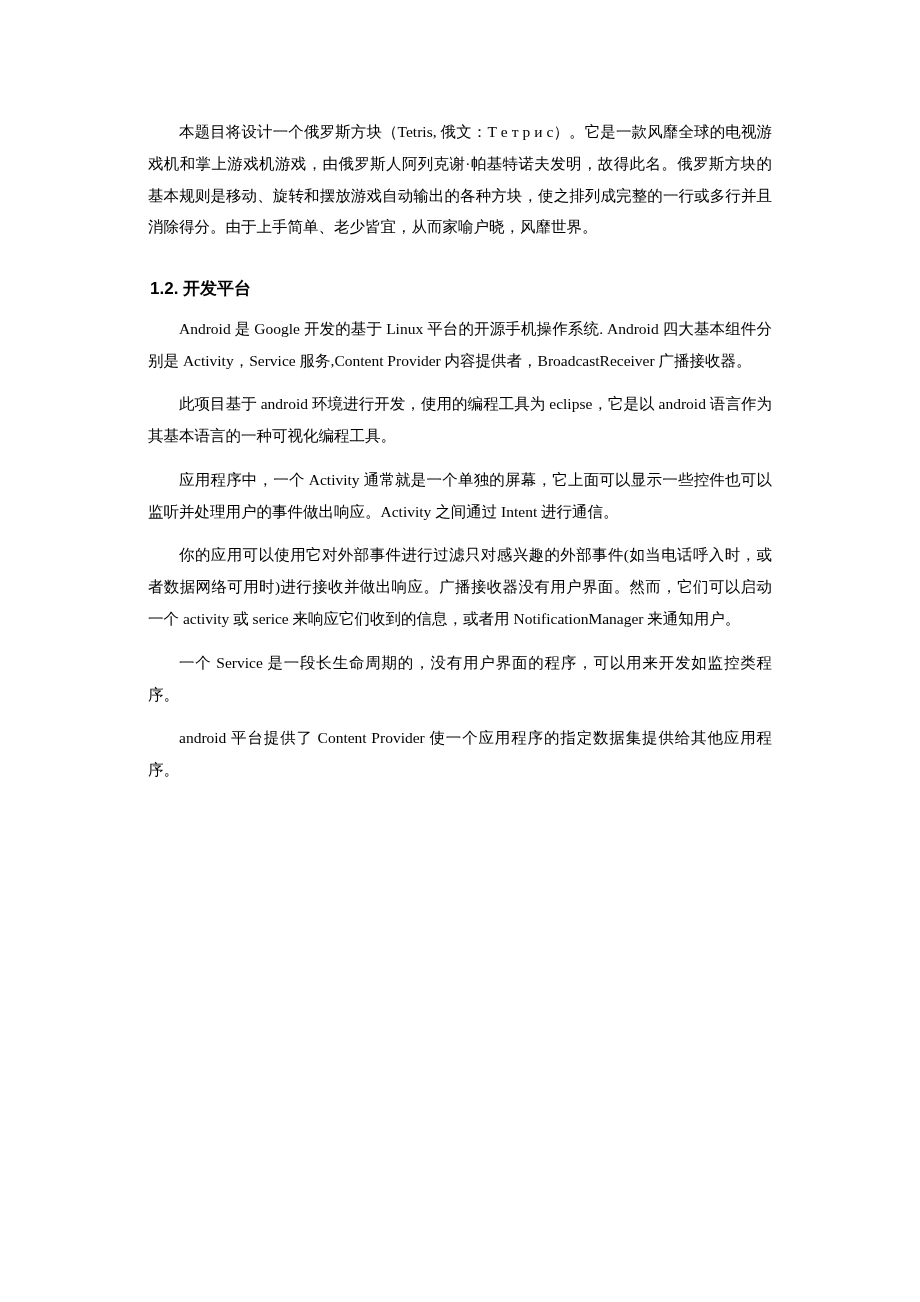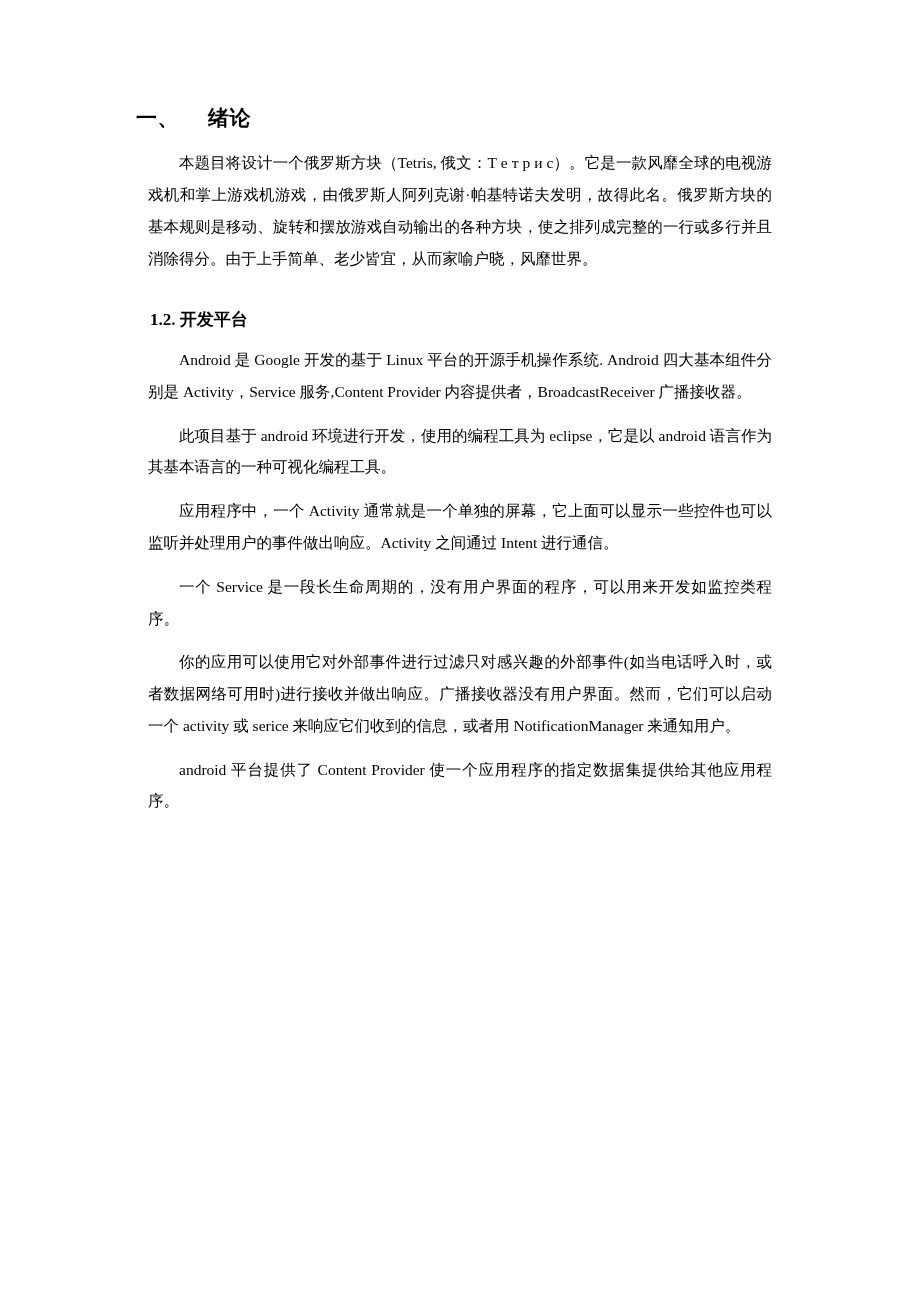--- a/index.html
+++ b/index.html
@@ -47,45 +47,41 @@
     font-size: 16px;
     font-weight: bold;
     margin: 0 0 6px 0;
     padding-left: 14px;
     line-height: 1.4;
   }
   h2.section-title.second {
     font-size: 17px;
     margin-top: 34px;
     margin-bottom: 8px;
-    font-family: Liberation Serif, serif;
   }
   p.para {
     font-size: 15.5px;
     line-height: 2.05;
     margin: 12px;
     text-align: justify;
     text-justify: inter-ideograph;
     text-indent: 2em;
   }
 </style>
 </head>
 <body>
 
 <div class="page">
   <div class="content">
 
-    <h1 class="chapter-title">
-      <span class="num">一、</span><span>绪论</span>
-    </h1>
 
     <p class="para">本题目将设计一个俄罗斯方块（Tetris, 俄文：Т е т р и с）。它是一款风靡全球的电视游戏机和掌上游戏机游戏，由俄罗斯人阿列克谢·帕基特诺夫发明，故得此名。俄罗斯方块的基本规则是移动、旋转和摆放游戏自动输出的各种方块，使之排列成完整的一行或多行并且消除得分。由于上手简单、老少皆宜，从而家喻户晓，风靡世界。</p>
 
     <h2 class="section-title second">1.2. 开发平台</h2>
     <p class="para">Android 是 Google 开发的基于 Linux 平台的开源手机操作系统. Android 四大基本组件分别是 Activity，Service 服务,Content Provider 内容提供者，BroadcastReceiver 广播接收器。</p>
     <p class="para">此项目基于 android 环境进行开发，使用的编程工具为 eclipse，它是以 android 语言作为其基本语言的一种可视化编程工具。</p>
     <p class="para">应用程序中，一个 Activity 通常就是一个单独的屏幕，它上面可以显示一些控件也可以监听并处理用户的事件做出响应。Activity 之间通过 Intent 进行通信。</p>
+    <p class="para">你的应用可以使用它对外部事件进行过滤只对感兴趣的外部事件(如当电话呼入时，或者数据网络可用时)进行接收并做出响应。广播接收器没有用户界面。然而，它们可以启动一个 activity 或 serice 来响应它们收到的信息，或者用 NotificationManager 来通知用户。</p>
     <p class="para">一个 Service 是一段长生命周期的，没有用户界面的程序，可以用来开发如监控类程序。</p>
-    <p class="para">你的应用可以使用它对外部事件进行过滤只对感兴趣的外部事件(如当电话呼入时，或者数据网络可用时)进行接收并做出响应。广播接收器没有用户界面。然而，它们可以启动一个 activity 或 serice 来响应它们收到的信息，或者用 NotificationManager 来通知用户。</p>
     <p class="para">android 平台提供了 Content Provider 使一个应用程序的指定数据集提供给其他应用程序。</p>
 
   </div>
 </div>
 
 </body></html>

